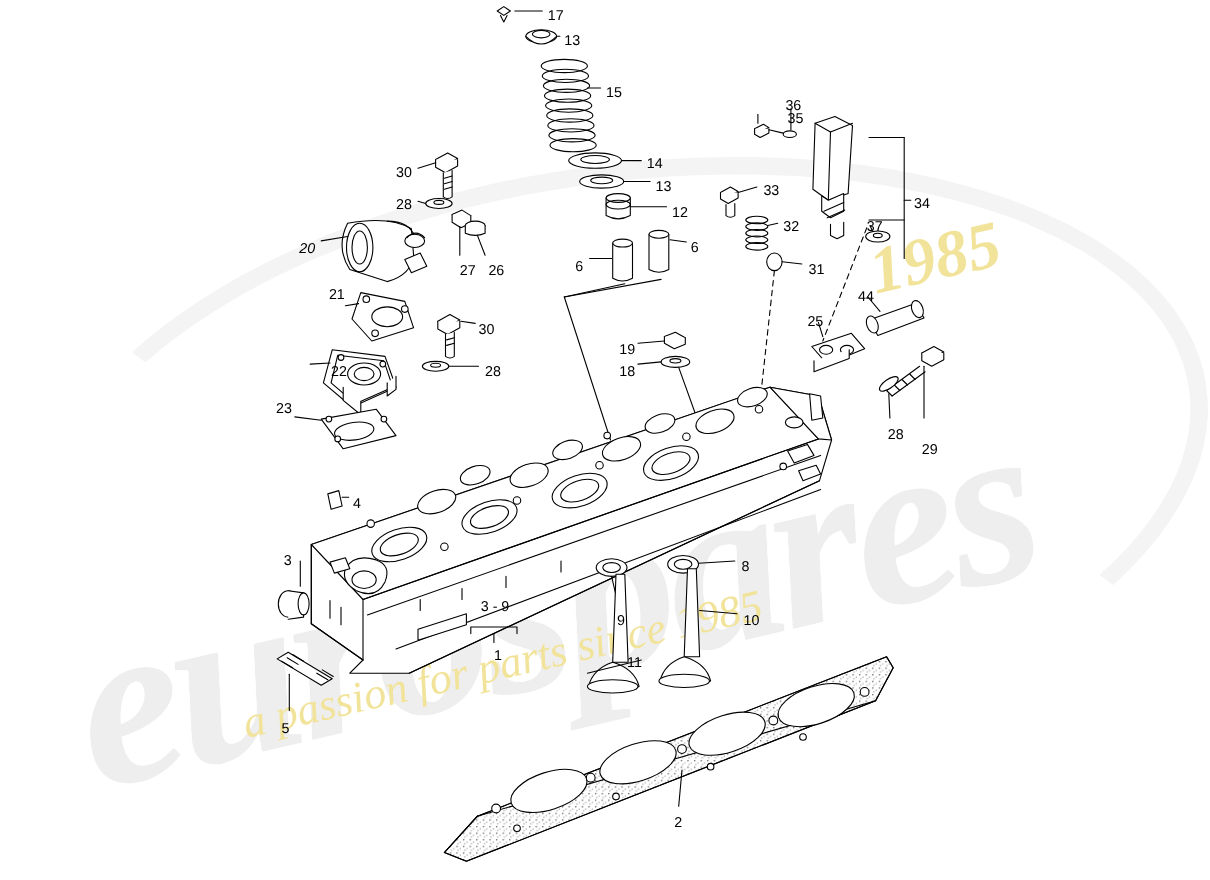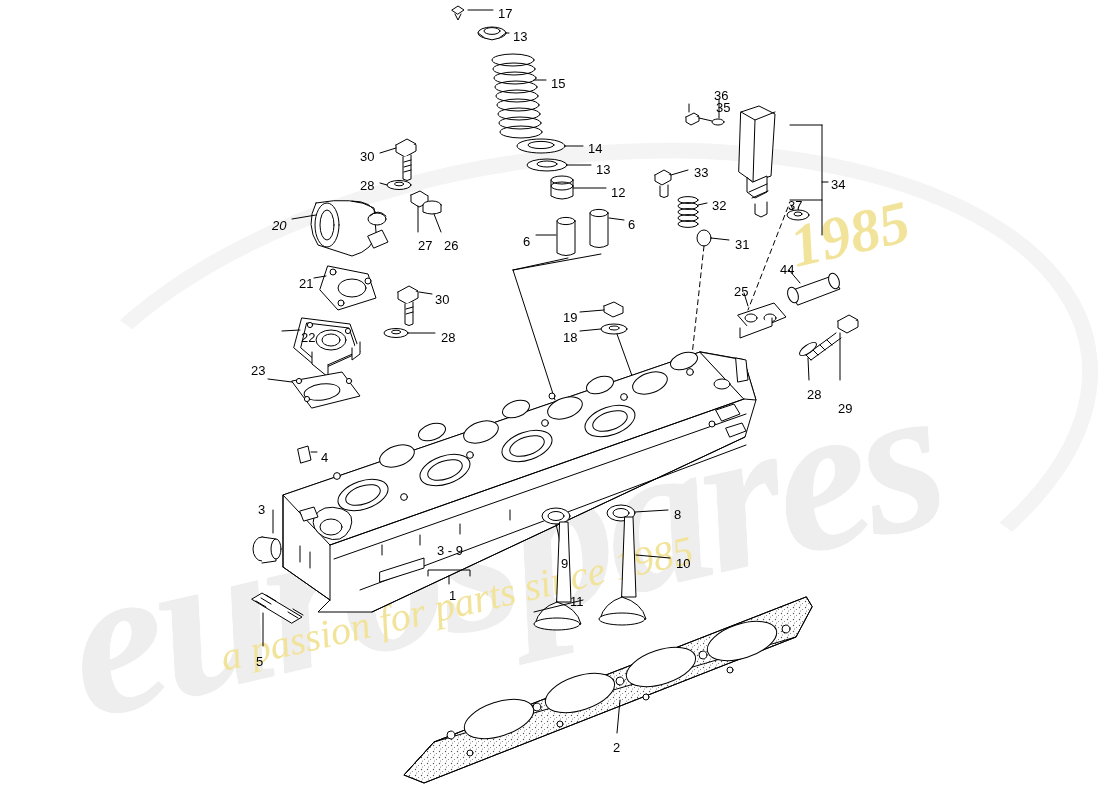--- a/index.html
+++ b/index.html
@@ -504,21 +504,21 @@
     <div class="callout" style="left:360px; top:179px;">28</div>
     <div class="callout" style="left:611px; top:186px;">12</div>
     <div class="callout" style="left:712px; top:199px;">32</div>
     <div class="callout" style="left:788px; top:199px;">37</div>
     <div class="callout" style="left:272px; top:219px;font-style:italic;">20</div>
     <div class="callout" style="left:628px; top:218px;">6</div>
     <div class="callout" style="left:523px; top:235px;">6</div>
     <div class="callout" style="left:444px; top:239px;">26</div>
     <div class="callout" style="left:418px; top:239px;">27</div>
     <div class="callout" style="left:735px; top:238px;">31</div>
-    <div class="callout" style="left:299px; top:277px;">21</div>
+    <div class="callout" style="left:299px; top:261px;">21</div>
     <div class="callout" style="left:780px; top:263px;">44</div>
     <div class="callout" style="left:734px; top:285px;">25</div>
     <div class="callout" style="left:435px; top:293px;">30</div>
     <div class="callout" style="left:563px; top:311px;">19</div>
     <div class="callout" style="left:265px; top:331px;margin-left:36px;">22</div>
     <div class="callout" style="left:441px; top:331px;">28</div>
     <div class="callout" style="left:563px; top:331px;">18</div>
     <div class="callout" style="left:251px; top:364px;">23</div>
     <div class="callout" style="left:807px; top:388px;">28</div>
     <div class="callout" style="left:838px; top:388px;margin-top:14px;">29</div>

